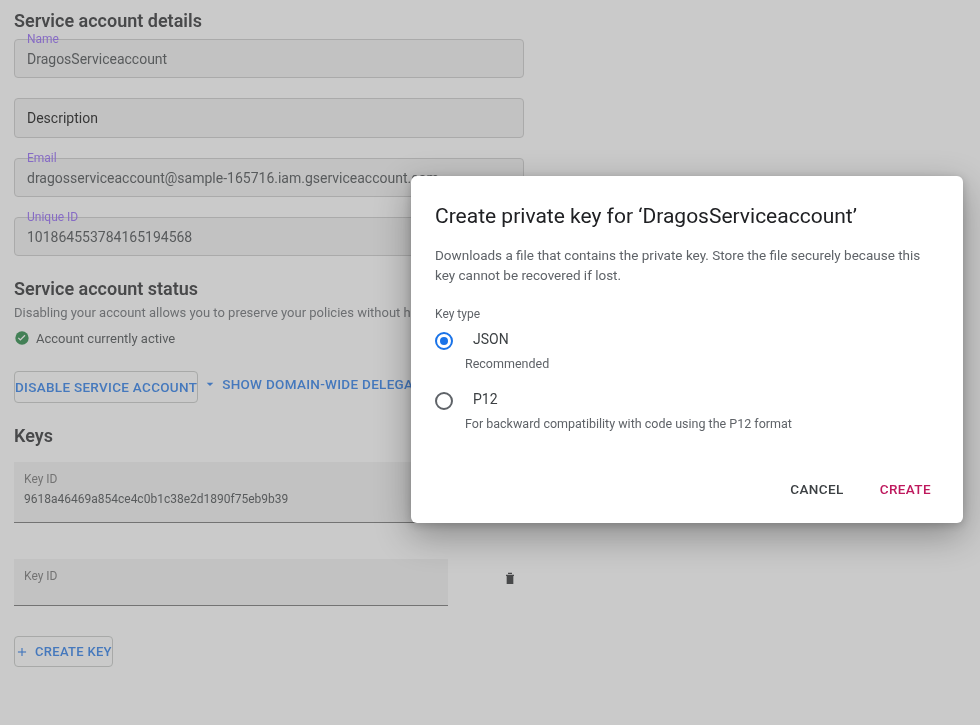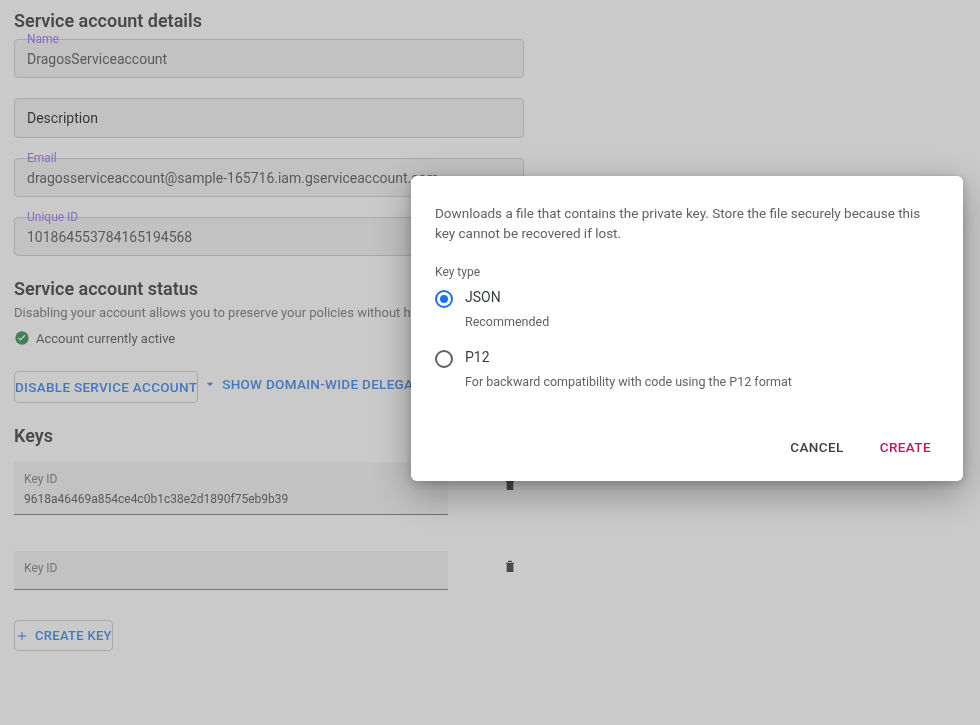--- a/index.html
+++ b/index.html
@@ -45,38 +45,38 @@
     border:1px solid #c4c7c5; background:#fff; color:#1a73e8;
     font-size:13.5px; font-weight:500; letter-spacing:.3px;
     padding: 7px 0; border-radius:4px; cursor:pointer;
     text-transform: uppercase;
   }
   .btn-outlined.small { font-size: 13px; }
 
   .link-row { display:inline-flex; align-items:center; gap:4px; color:#1a73e8; font-size:13.5px; font-weight:500; letter-spacing:.3px; margin-top:16px; cursor:pointer; text-transform:uppercase; }
   .chevron { width:16px; height:16px; }
 
-  .key-block { margin-top:10px; width:434px; background:#f1f1f1; border-bottom:1px solid #6a6a6a; padding:10px 10px 8px 10px; }
+  .key-block { margin-top:10px; width:434px; background:#f1f1f1; border-bottom:1px solid #6a6a6a; padding:10px 10px 16px 10px; }
   .key-label { font-size:12px; color:#6a6a6a; margin-bottom:6px; }
   .key-value { font-size:12px; color:#3c4043; word-break:break-all; }
   .key-row { display:flex; align-items:center; gap:54px; margin-bottom:26px;}
   .trash { width:16px; height:18px; color:#202124; cursor:pointer;}
 
   .create-key-btn { margin-top:4px; }
 
   
   .dialog {
     position:absolute; left:411px; top:176px; width:552px;
     background:#fff; border-radius:6px; box-shadow:0 12px 36px rgba(0,0,0,.32), 0 2px 8px rgba(0,0,0,.18);
     z-index:20; padding:28px 24px 18px 24px;
   }
   .dialog-title { font-size:21px; color:#202124; font-weight:400; margin-bottom:18px; }
   .dialog-desc { font-size:13.5px; color:#5f6368; line-height:1.45; margin-bottom:22px; }
   .keytype-label { font-size:12px; color:#5f6368; margin-bottom:10px; }
-  .radio-row { display:flex; align-items:flex-start; gap:12px; margin-bottom:6px; }
+  .radio-row { display:flex; align-items:flex-start; gap:20px; margin-bottom:6px; }
   .radio-outer {
     width:18px; height:18px; border-radius:50%; border:2px solid #5f6368;
     display:flex; align-items:center; justify-content:center; flex-shrink:0; cursor:pointer;
     margin-top:1px;
   }
   .radio-outer.selected { border-color:#1a73e8; }
   .radio-inner { width:8px; height:8px; border-radius:50%; background:#1a73e8; }
   .radio-text { font-size:14px; color:#3c4043; }
   .radio-sub { font-size:12.5px; color:#5f6368; margin-left:30px; margin-bottom:20px; margin-top:2px; }
   .dialog-actions { display:flex; justify-content:flex-end; gap:20px; margin-top:42px; }
@@ -165,20 +165,21 @@
           <path d="M5 11h14v2H5z"></path>
         </svg>
     </span>
     <span>Create key</span>
   </button>
 </div>
 
 <div class="overlay"></div>
 
 <div class="dialog">
+  <div class="dialog-title">Create private key for ‘DragosServiceaccount’</div>
   <div class="dialog-desc">Downloads a file that contains the private key. Store the file securely because this key cannot be recovered if lost.</div>
   <div class="keytype-label">Key type</div>
 
   <div class="radio-row">
     <div class="radio-outer selected">
         <div class="radio-inner"></div>
       </div>
     <div class="radio-text">JSON</div>
   </div>
   <div class="radio-sub">Recommended</div>

